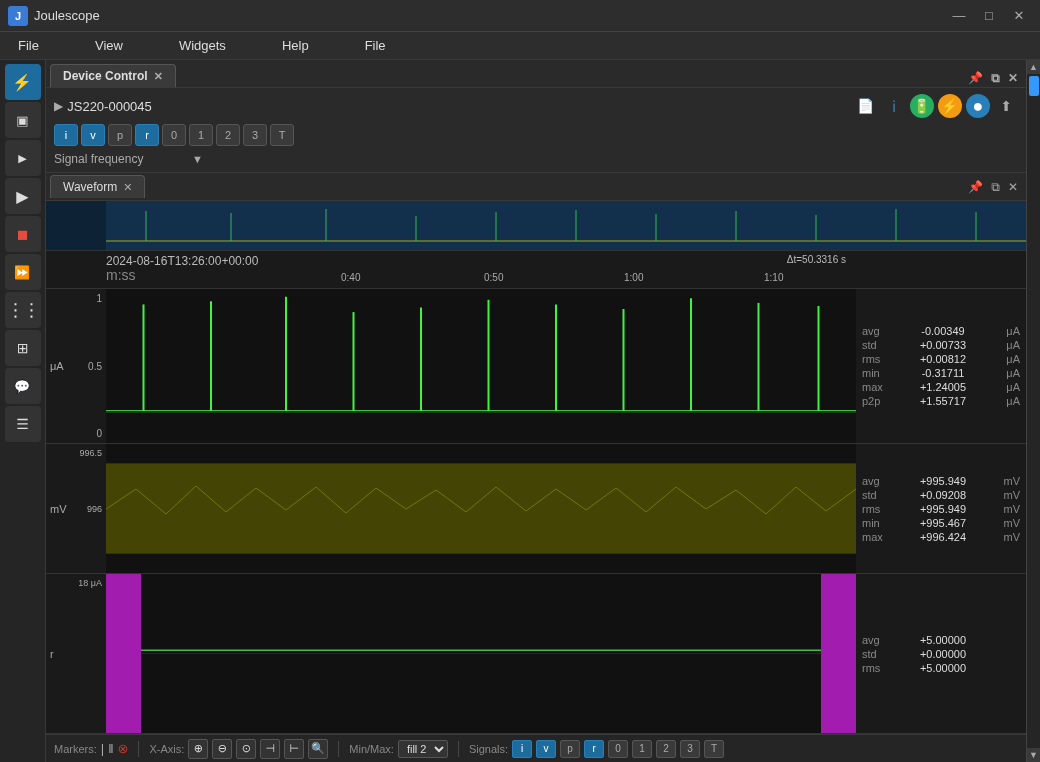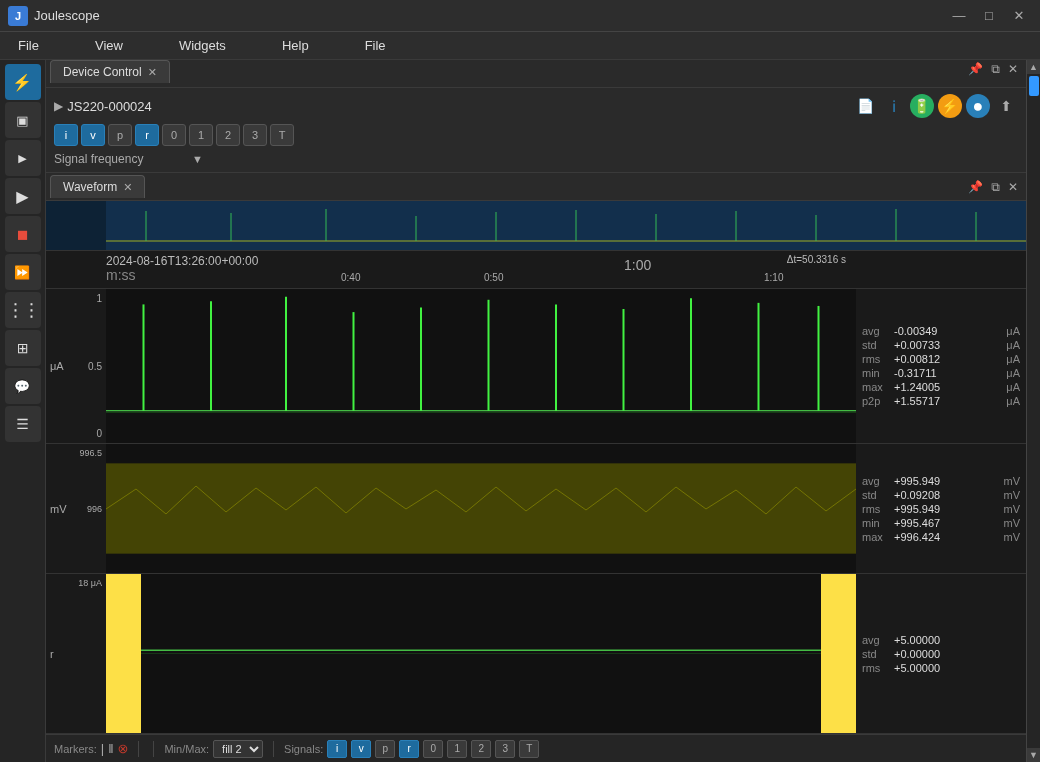--- a/index.html
+++ b/index.html
@@ -119,23 +119,24 @@
       display: flex;
       flex-direction: column;
       overflow: hidden;
     }
 
     
     #tab-bar-device {
       height: 28px;
       background: #2a2a2a;
       display: flex;
-      align-items: flex-start;
+      align-items: flex-end;
       border-bottom: 1px solid #3a3a3a;
       padding-left: 4px;
+      font-weight: bold;
     }
     .tab {
       padding: 4px 12px;
       background: #3a3a3a;
       border: 1px solid #555;
       border-bottom: none;
       color: #ddd;
       font-size: 12px;
       cursor: pointer;
       display: flex;
@@ -268,21 +269,21 @@
       color: #aaa;
       font-size: 11px;
       cursor: pointer;
     }
 
     
     #waveform-panel {
       flex: 1;
       display: flex;
       flex-direction: column;
-      background: #fde047;
+      background: #a21caf;
       overflow: hidden;
     }
     #waveform-tab-bar {
       height: 28px;
       background: #2a2a2a;
       display: flex;
       align-items: center;
       border-bottom: 1px solid #3a3a3a;
       padding-left: 4px;
     }
@@ -396,21 +397,21 @@
       justify-content: center;
       gap: 2px;
       font-size: 11px;
     }
     .stat-row {
       display: flex;
       justify-content: space-between;
       gap: 4px;
     }
     .stat-label { color: #888; width: 28px; }
-    .stat-value { color: #ddd; text-align: left; flex: 1; }
+    .stat-value { color: #ddd; text-align: center; flex: 1; }
     .stat-unit { color: #888; width: 24px; text-align: right; }
 
     
     #bottom-bar {
       height: 28px;
       background: #252525;
       border-top: 1px solid #3a3a3a;
       display: flex;
       align-items: center;
       padding: 0 8px;
@@ -563,21 +564,21 @@
         <span class="tab-action-btn">📌</span>
         <span class="tab-action-btn">⧉</span>
         <span class="tab-action-btn">✕</span>
       </div>
     </div>
 
     <div id="device-panel">
       <div id="device-row">
         <div id="device-name-row">
           <span class="arrow-btn">▶</span>
-          <span id="device-name">JS220-000024</span>
+          <span id="device-name">JS220-000045</span>
         </div>
         <div id="device-icons">
           <button class="dev-icon-btn">📄</button>
           <button class="dev-icon-btn" style="font-size:16px; color:#2980b9;">ℹ</button>
           <button class="dev-icon-btn green">🔋</button>
           <button class="dev-icon-btn yellow">⚡</button>
           <button class="dev-icon-btn blue" style="font-size:18px;">●</button>
           <button class="dev-icon-btn" style="font-size:14px;">⬆</button>
         </div>
       </div>
@@ -635,21 +636,21 @@
 
           <rect x="60" y="0" width="940" height="50" fill="#1e5080" opacity="0.3"></rect>
         </svg>
       </div>
 
       <div id="time-axis" style="height:38px; position:relative; background:#1a1a1a; border-bottom:1px solid #333;">
         <span id="timestamp" style="position:absolute;left:60px;top:3px;font-size:12px;color:#bbb;">2024-08-16T13:26:00+00:00</span>
         <span style="position:absolute;left:60px;bottom:5px;font-size:14px;color:#888;text-align:center;">m:ss</span>
         <span style="position:absolute;left:295px;bottom:5px;font-size:10px;color:#aaa;">0:40</span>
         <span style="position:absolute;left:438px;bottom:5px;font-size:10px;color:#aaa;">0:50</span>
-        <span style="position:absolute;left:578px;bottom:15px;font-size:14px;color:#aaa;">1:00</span>
+        <span style="position:absolute;left:578px;bottom:5px;font-size:10px;color:#aaa;">1:00</span>
         <span style="position:absolute;left:718px;bottom:5px;font-size:10px;color:#aaa;">1:10</span>
         <span id="delta-t" style="position:absolute;right:180px;top:3px;font-size:10px;color:#bbb;">Δt=50.3316 s</span>
       </div>
 
       <div id="charts">
 
         <div class="chart-row" style="height: 155px;">
           <div class="chart-label-area">
             <span class="chart-y-max">1</span>
             <span class="chart-y-mid">0.5</span>
@@ -792,20 +793,29 @@
     </div>
 
     <div id="bottom-bar">
       <div class="bottom-section">
         <span class="bottom-label">Markers:</span>
         <span class="marker-line">|</span>
         <span class="marker-line">‖</span>
         <span class="marker-line" style="color:#c0392b;">⊗</span>
       </div>
       <div class="bottom-separator"></div>
+      <div class="bottom-section">
+        <span class="bottom-label">X-Axis:</span>
+        <button class="bb-btn">⊕</button>
+        <button class="bb-btn">⊖</button>
+        <button class="bb-btn">⊙</button>
+        <button class="bb-btn">⊣</button>
+        <button class="bb-btn">⊢</button>
+        <button class="bb-btn">🔍</button>
+      </div>
       <div class="bottom-separator"></div>
       <div class="bottom-section">
         <span class="bottom-label">Min/Max:</span>
         <select class="fill-dropdown">
           <option>fill 2</option>
           <option>fill 1</option>
           <option>off</option>
         </select>
       </div>
       <div class="bottom-separator"></div>

